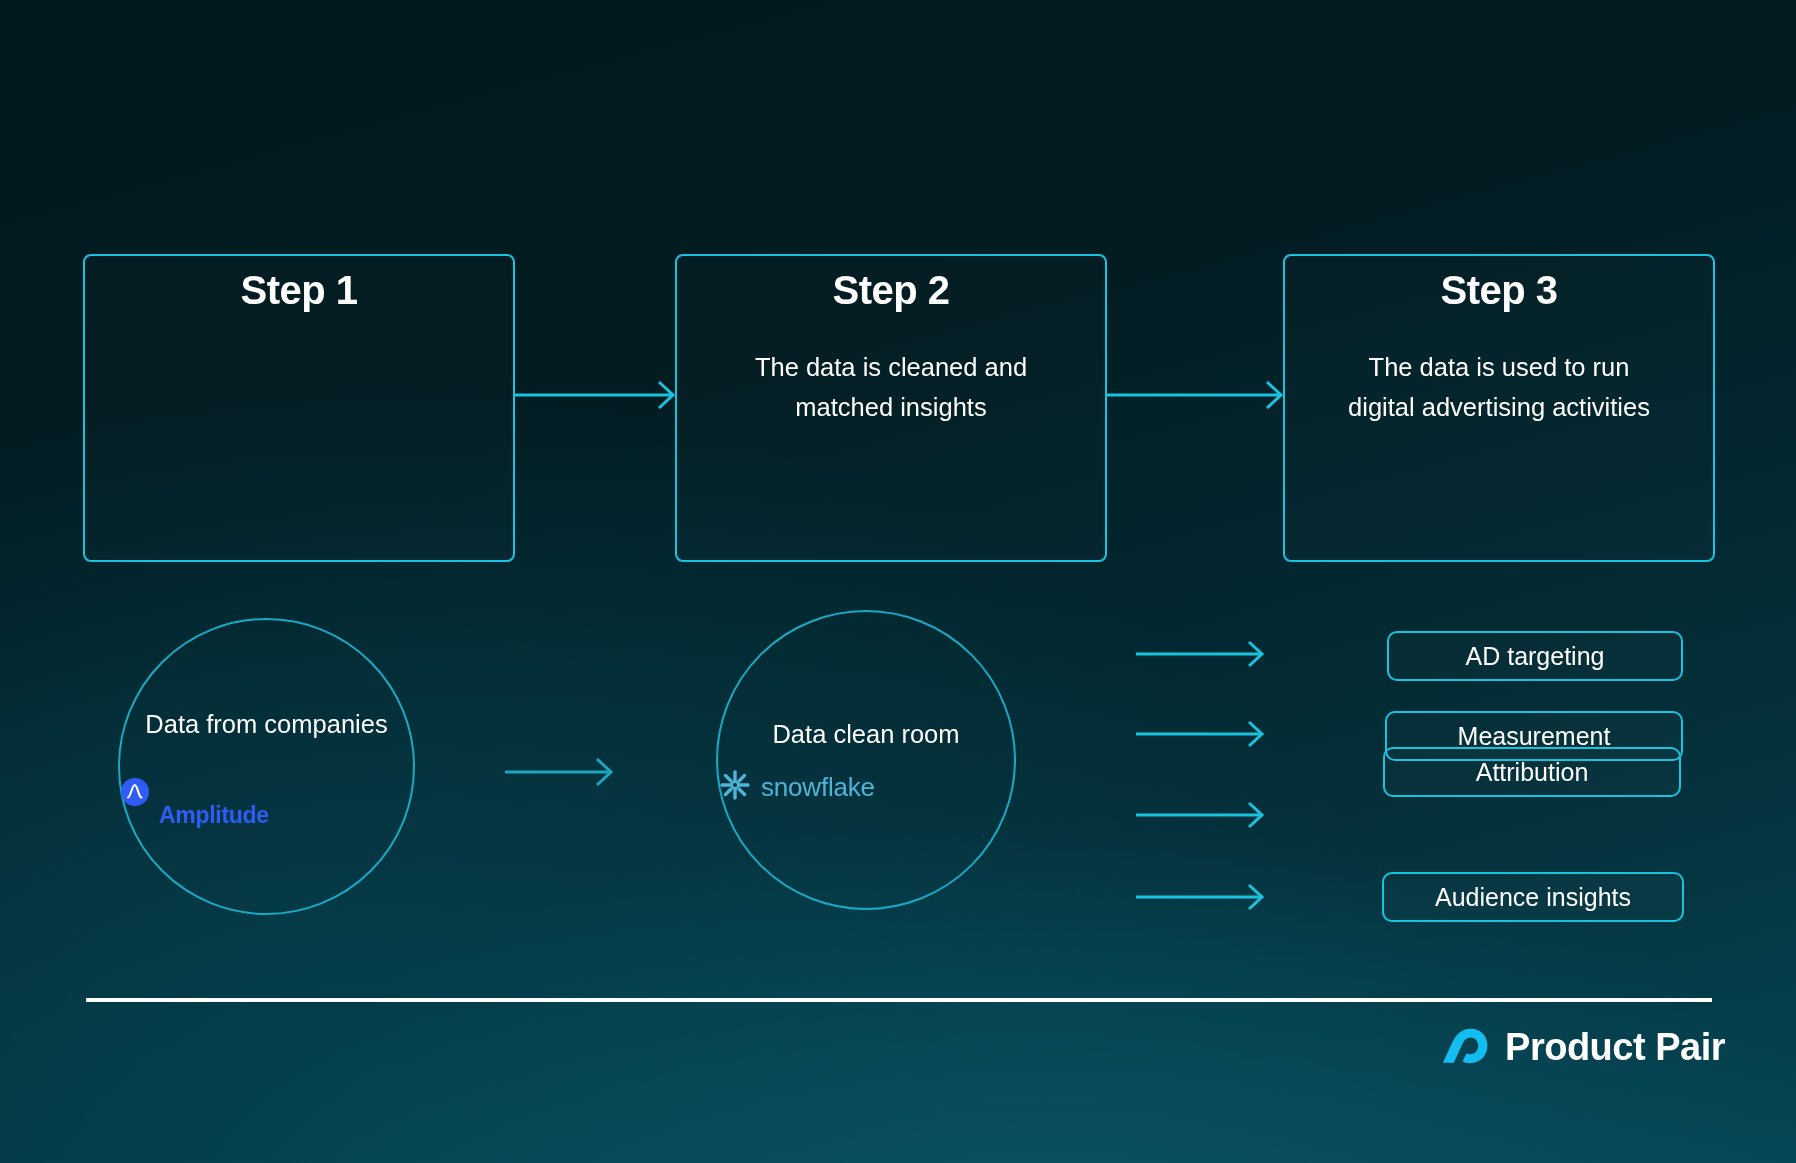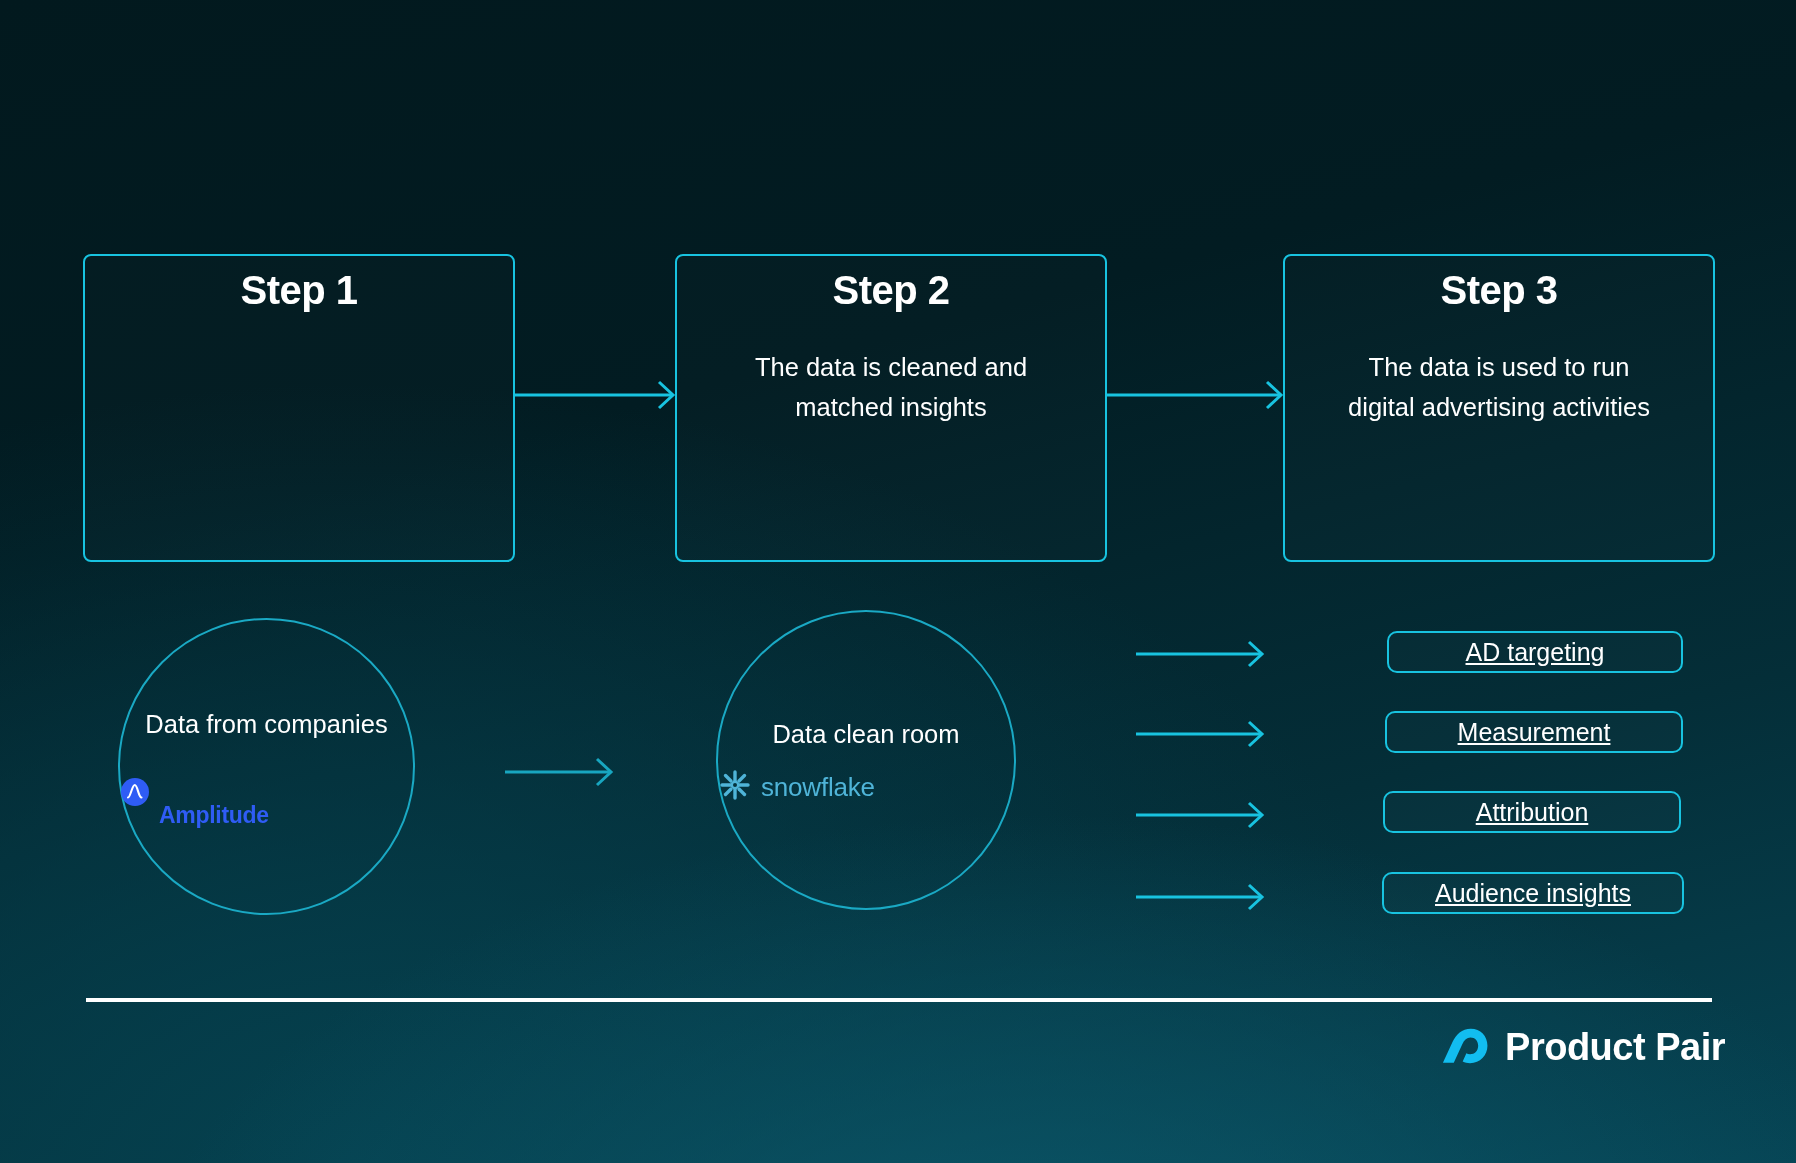--- a/index.html
+++ b/index.html
@@ -146,36 +146,35 @@
     left: 1136px;
   }
   #fan-arrow-0 { top:  640px; }
   #fan-arrow-1 { top:  720px; }
   #fan-arrow-2 { top:  801px; }
   #fan-arrow-3 { top:  883px; }
 
   
   .output-pill {
     position: absolute;
-    height: 42px;
+    height: 50px;
     border: 2px solid #18c3e0;
     border-radius: 10px;
     box-sizing: border-box;
     display: flex;
     align-items: center;
     justify-content: center;
     color: #ffffff;
     font-size: 25px;
     padding: 0 32px;
     background: rgba(255,255,255,0.015);
-    text-decoration: underline;
   }
   #output-pill-0 { left: 1387px; top: 631px; width: 296px; }
   #output-pill-1 { left: 1385px; top: 711px; width: 298px; }
-  #output-pill-2 { left: 1383px; top: 791px; width: 298px; }
+  #output-pill-2 { left: 1383px; top: 747px; width: 298px; }
   #output-pill-3 { left: 1382px; top: 872px; width: 302px; }
 
   
   #footer-divider {
     position: absolute;
     left: 86px;
     top: 998px;
     width: 1626px;
     height: 4px;
     background: #ffffff;

